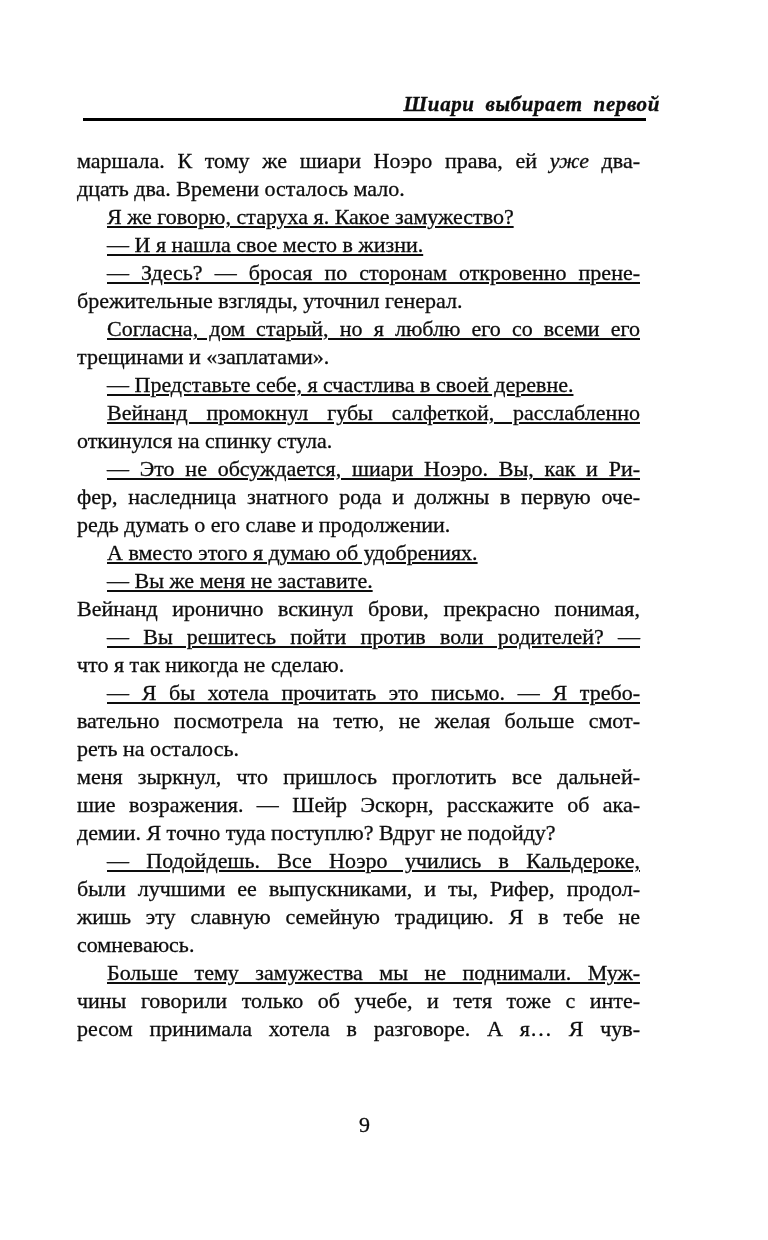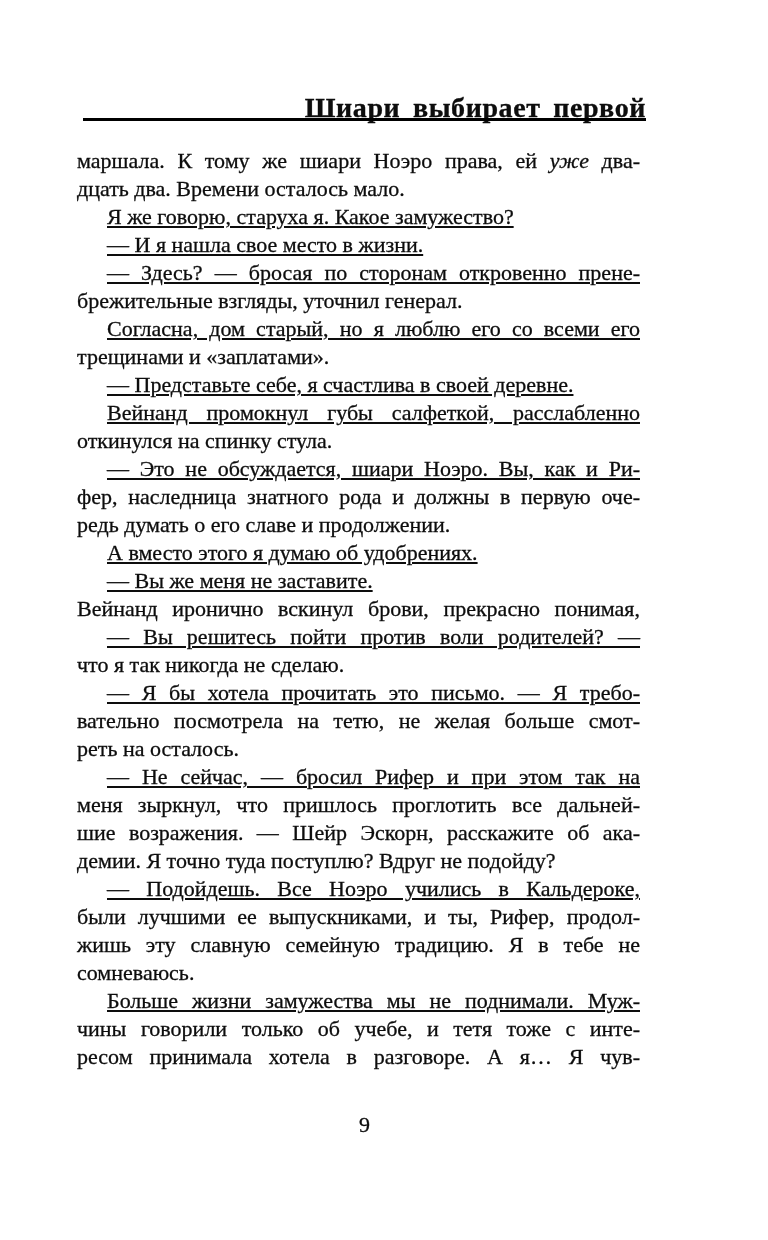--- a/index.html
+++ b/index.html
@@ -11,24 +11,25 @@
   html,body{width:768px;height:1240px;background:var(--bg-color);}
   body{
     font-family:"Liberation Serif","DejaVu Serif",serif;
     color:var(--text-color);
     position:relative;
     -webkit-text-stroke:0.3px currentColor;
   }
   .page{position:absolute;inset:0;}
   .running-header{
     position:absolute;
-    top:92px;left:83px;width:563px;
+    top:92px;left:97px;width:563px;
     text-align:right;
-    font-size:28px;
+    font-size:21px;
     font-weight:bold;
+    font-style:italic;
     letter-spacing:0.6px;
     word-spacing:5px;
     white-space:nowrap;
   }
   .header-rule{
     position:absolute;
     top:118px;left:83px;width:563px;height:3px;
     background:var(--rule-color);
   }
   .text-block{
@@ -74,26 +75,25 @@
       <div class="line just">фер, наследница знатного рода и должны в первую оче-</div>
       <div class="line">редь думать о его славе и продолжении.</div>
       <div class="line ind">А вместо этого я думаю об удобрениях.</div>
       <div class="line ind">— Вы же меня не заставите.</div>
       <div class="line just">Вейнанд иронично вскинул брови, прекрасно понимая,</div>
       <div class="line just ind">— Вы решитесь пойти против воли родителей? —</div>
       <div class="line">что я так никогда не сделаю.</div>
       <div class="line just ind">— Я бы хотела прочитать это письмо. — Я требо-</div>
       <div class="line just">вательно посмотрела на тетю, не желая больше смот-</div>
       <div class="line">реть на осталось.</div>
-      <div class="line just ind">— Не сейчас, — бросил Рифер и при этом так на</div>
       <div class="line just">меня зыркнул, что пришлось проглотить все дальней-</div>
       <div class="line just">шие возражения. — Шейр Эскорн, расскажите об ака-</div>
       <div class="line">демии. Я точно туда поступлю? Вдруг не подойду?</div>
       <div class="line just ind">— Подойдешь. Все Ноэро учились в Кальдероке,</div>
       <div class="line just">были лучшими ее выпускниками, и ты, Рифер, продол-</div>
       <div class="line just">жишь эту славную семейную традицию. Я в тебе не</div>
       <div class="line">сомневаюсь.</div>
-      <div class="line just ind">Больше жизни замужества мы не поднимали. Муж-</div>
+      <div class="line just ind">Больше тему замужества мы не поднимали. Муж-</div>
       <div class="line just">чины говорили только об учебе, и тетя тоже с инте-</div>
       <div class="line just">ресом принимала хотела в разговоре. А я… Я чув-</div>
     </div>
   <div class="page-number">9</div>
 </div>
 
 </body></html>

